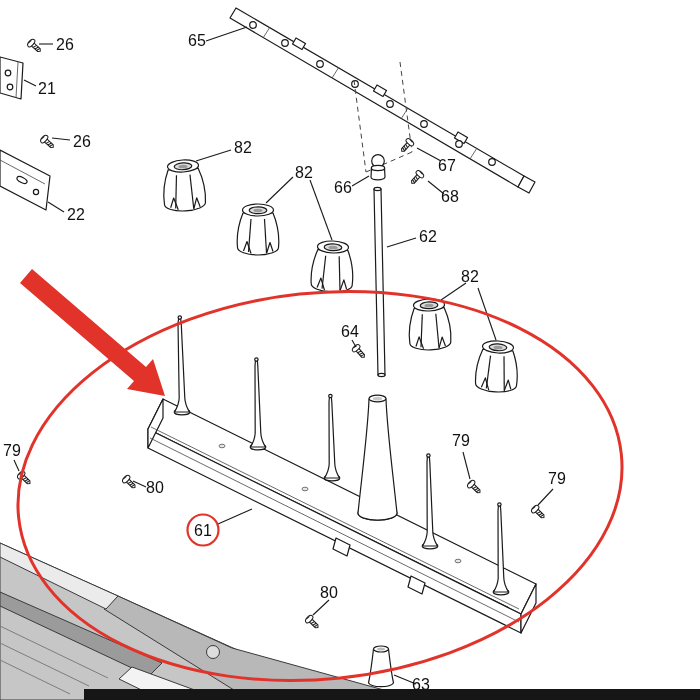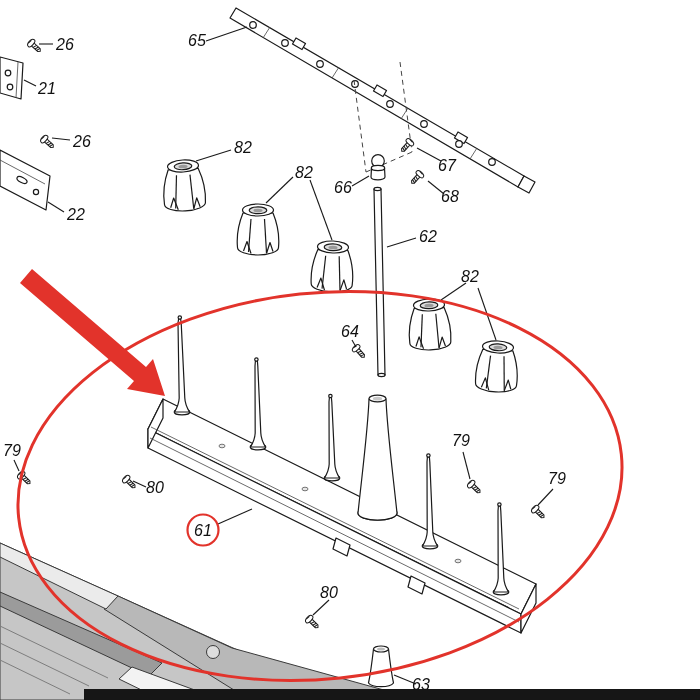--- a/index.html
+++ b/index.html
@@ -1,16 +1,16 @@
 <!DOCTYPE html>
 <html><head>
 <meta charset="utf-8">
 <style>
   html,body{margin:0;padding:0;background:#fff;}
-  .stage{position:relative;width:700px;height:700px;background:#fff;overflow:hidden;font-style:italic;}
+  .stage{position:relative;width:700px;height:700px;background:#fff;overflow:hidden;}
   svg{display:block;}
   text{font-family:"Liberation Sans",sans-serif;font-size:16px;fill:#111;}
   .leader{stroke:#1a1a1a;stroke-width:1.1;}
   .ln{stroke:#1a1a1a;stroke-width:1.2;fill:#fff;stroke-linejoin:round;stroke-linecap:round;}
   .thin{stroke:#444;stroke-width:0.8;fill:none;}
 </style>
 </head>
 <body>
 
 <div class="stage">

